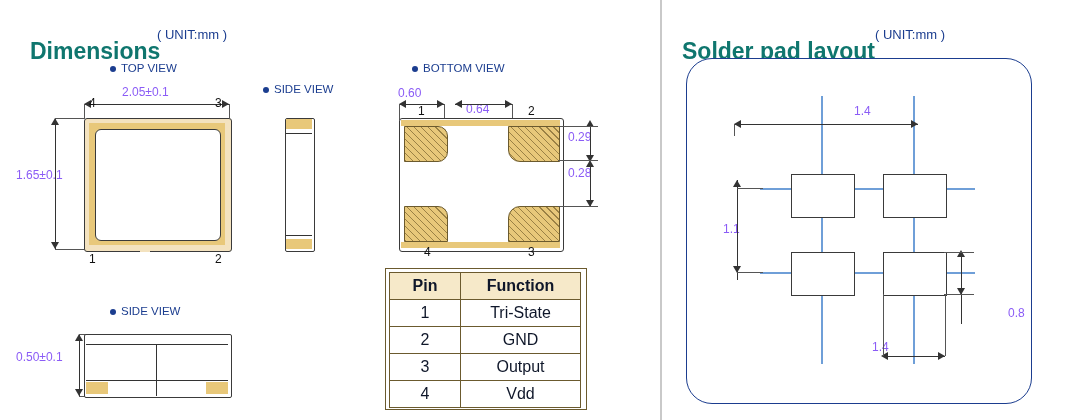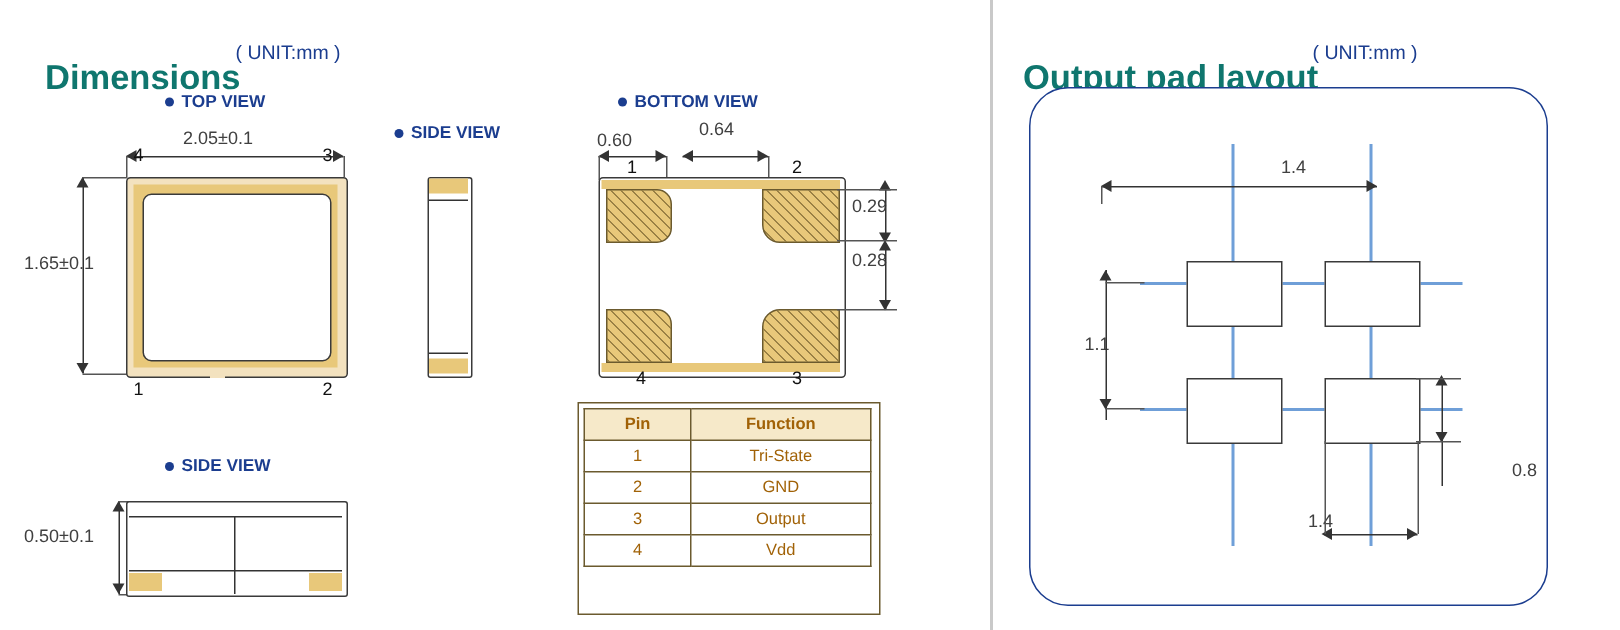--- a/index.html
+++ b/index.html
@@ -12,27 +12,27 @@
   }
   .panel{position:absolute;}
   .h-title{
     font-size:23px;font-weight:bold;color:#0f766e;letter-spacing:0px;margin-top:20px;
   }
   .h-unit{font-size:13px;color:#1b3d8f;font-weight:normal;}
   .vsep{
     position:absolute;left:660px;top:0;width:2px;height:420px;background:#c9c9c9;
   }
   .viewlabel{
-    font-size:11.5px;font-weight:bold;color:#1b3d8f;white-space:nowrap;
+    font-size:11.5px;font-weight:normal;color:#1b3d8f;white-space:nowrap;
   }
   .viewlabel .bullet{
     display:inline-block;width:6px;height:6px;border-radius:50%;
     background:#1b3d8f;margin-right:5px;vertical-align:middle;
   }
-  .dim{font-size:12px;color:#404040;white-space:nowrap;}
+  .dim{font-size:12px;color:#8b5cf6;white-space:nowrap;}
   
   .ln{position:absolute;background:#333;}
   .hln{height:1px;}
   .vln{width:1px;}
   .thin{background:#555;}
   
   .arrow{position:absolute;width:0;height:0;}
   .ar-l{border-top:4px solid transparent;border-bottom:4px solid transparent;border-right:7px solid #333;}
   .ar-r{border-top:4px solid transparent;border-bottom:4px solid transparent;border-left:7px solid #333;}
   .ar-u{border-left:4px solid transparent;border-right:4px solid transparent;border-bottom:7px solid #333;}
@@ -53,21 +53,21 @@
   .pad{
     position:absolute;background:#e8c87a;border:1px solid #6b5a2e;
     background-image:repeating-linear-gradient(45deg,rgba(90,70,25,.55) 0 1px,transparent 1px 5px);
   }
   
   .spad{position:absolute;border:1.4px solid #3a3a3a;background:#ffffff;}
   .cross{position:absolute;background:#6f9fd8;}
 
   
   table.pintab{
-    position:absolute;border-collapse:collapse;font-size:11px;color:#a16207;
+    position:absolute;border-collapse:collapse;font-size:16px;color:#0f172a;
     background:#fff;
   }
   table.pintab th{
     background:#f6e9c9;border:1px solid #6b5a2e;font-weight:bold;padding:4px 0;text-align:center;
   }
   table.pintab td{
     border:1px solid #6b5a2e;padding:4px 0;text-align:center;
   }
   .tabshadow{position:absolute;background:#fff;border:1.6px solid #6b5a2e;}
 
@@ -76,21 +76,21 @@
   }
 </style>
 </head>
 <body>
 
 <div class="vsep"></div>
 
 <div class="panel h-title" style="left:30px;top:18px;">Dimensions</div>
 <div class="panel h-unit" style="left:157px;top:27px;">( UNIT:mm )</div>
 
-<div class="panel h-title" style="left:682px;top:18px;">Output pad layout</div>
+<div class="panel h-title" style="left:682px;top:18px;">Solder pad layout</div>
 <div class="panel h-unit" style="left:875px;top:27px;">( UNIT:mm )</div>
 
 <div class="panel viewlabel" style="left:110px;top:62px;">
   <span class="bullet"></span><span>TOP VIEW</span>
 </div>
 
 <div class="panel dim" style="left:122px;top:85px;">2.05±0.1</div>
 <div class="ln hln" style="left:84px;top:104px;width:145px;"></div>
 <div class="arrow ar-l" style="left:84px;top:100px;"></div>
 <div class="arrow ar-r" style="left:222px;top:100px;"></div>
@@ -122,21 +122,21 @@
 <div class="pkg-gold" style="left:286px;top:119px;width:26px;height:10px;"></div>
 <div class="pkg-gold" style="left:286px;top:239px;width:26px;height:10px;"></div>
 <div class="ln hln" style="left:286px;top:133px;width:26px;"></div>
 <div class="ln hln" style="left:286px;top:235px;width:26px;"></div>
 
 <div class="panel viewlabel" style="left:412px;top:62px;">
   <span class="bullet"></span><span>BOTTOM VIEW</span>
 </div>
 
 <div class="panel dim" style="left:398px;top:86px;">0.60</div>
-<div class="panel dim" style="left:466px;top:79px;text-align:right;">0.64</div>
+<div class="panel dim" style="left:466px;top:102px;text-align:right;">0.64</div>
 <div class="ln hln" style="left:399px;top:104px;width:45px;"></div>
 <div class="arrow ar-l" style="left:399px;top:100px;"></div>
 <div class="arrow ar-r" style="left:437px;top:100px;"></div>
 <div class="ln hln" style="left:455px;top:104px;width:57px;"></div>
 <div class="arrow ar-l" style="left:455px;top:100px;"></div>
 <div class="arrow ar-r" style="left:505px;top:100px;"></div>
 <div class="ln vln thin" style="left:399px;top:104px;height:16px;"></div>
 <div class="ln vln thin" style="left:444px;top:104px;height:16px;"></div>
 <div class="ln vln thin" style="left:512px;top:104px;height:16px;"></div>
 

